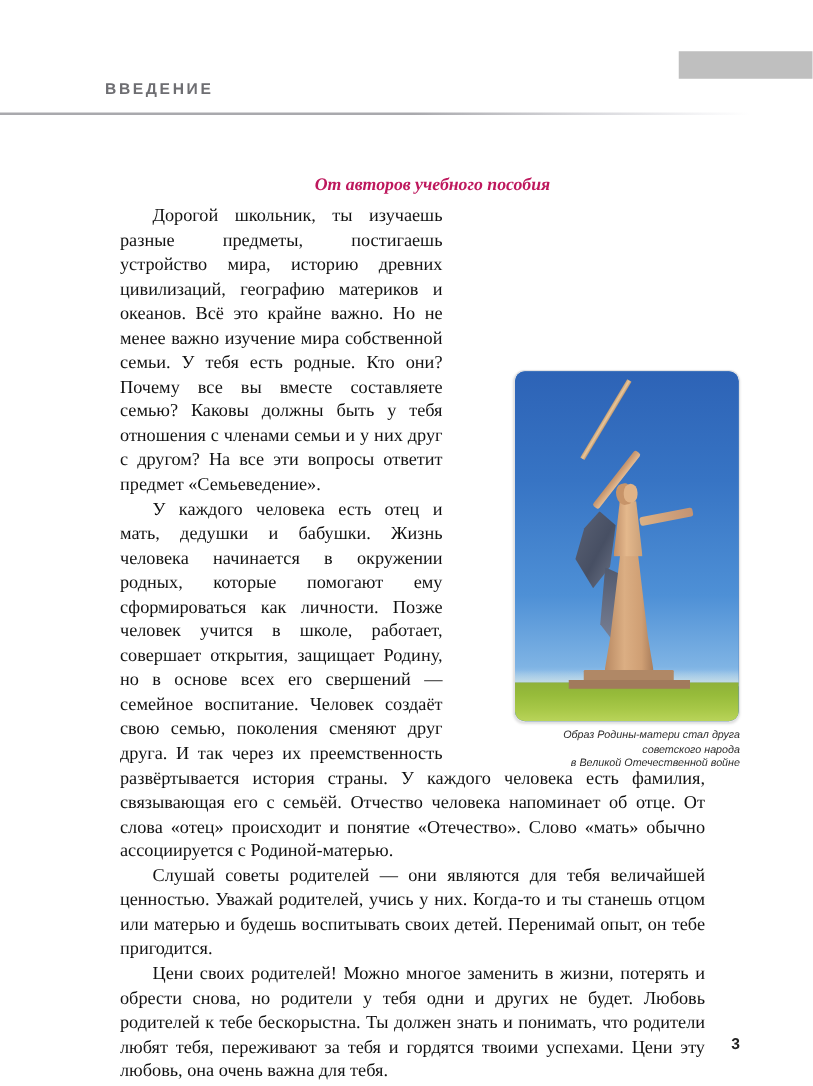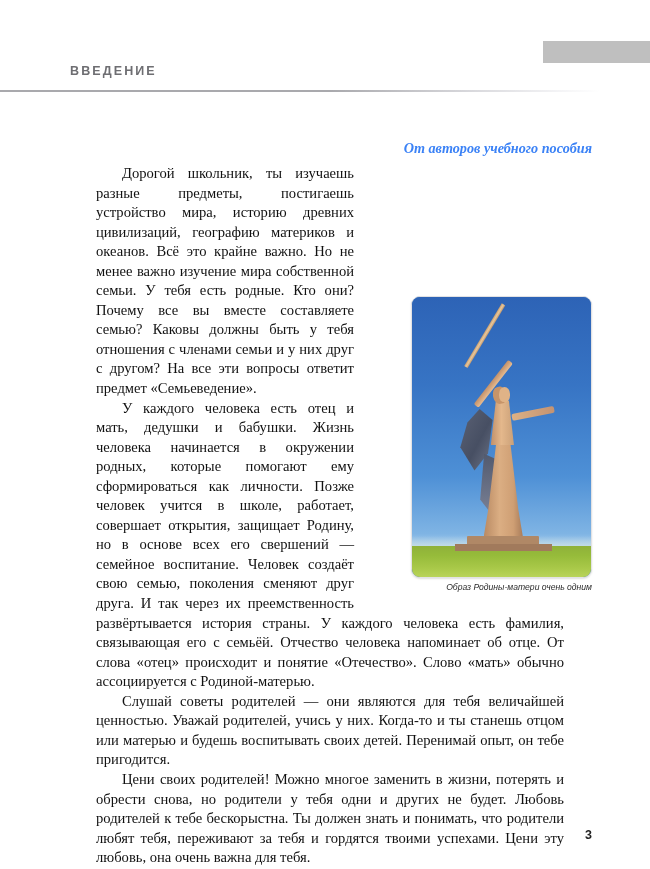--- a/index.html
+++ b/index.html
@@ -21,21 +21,21 @@
     left: 543px;
     top: 41px;
     width: 110px;
     height: 22px;
     background: #bfbfbf;
   }
 
   
   .running-head {
     position: absolute;
-    left: 70px;
+    left: 84px;
     top: 64px;
     font-family: "Liberation Sans", sans-serif;
     font-size: 12.5px;
     font-weight: bold;
     letter-spacing: 2.1px;
     color: #6e6e72;
   }
   .head-rule {
     position: absolute;
     left: 0px;
@@ -49,25 +49,25 @@
                 #f4f4f6 560px,
                 #ffffff 600px);
   }
 
   
   .byline {
     position: absolute;
     left: 100px;
     top: 140px;
     width: 492px;
-    text-align: right;
+    text-align: center;
     font-size: 14.2px;
     font-weight: bold;
     font-style: italic;
-    color: #3b82f6;
+    color: #be185d;
   }
 
   
   .body-text {
     position: absolute;
     left: 96px;
     top: 164px;
     width: 468px;
     font-size: 14.6px;
     line-height: 19.55px;
@@ -287,16 +287,18 @@
       <div class="arm-out"></div>
       <div class="hair"></div>
       <div class="head"></div>
       <div class="pedestal-top"></div>
       <div class="pedestal-base"></div>
     </div>
   </div>
 </div>
 
 <div class="caption">
-  <span>Образ Родины-матери очень одним</span>
+  <span>Образ Родины-матери стал друга</span>
+  <span>советского народа</span>
+  <span>в Великой Отечественной войне</span>
 </div>
 
 <div class="folio">3</div>
 
 </body></html>

